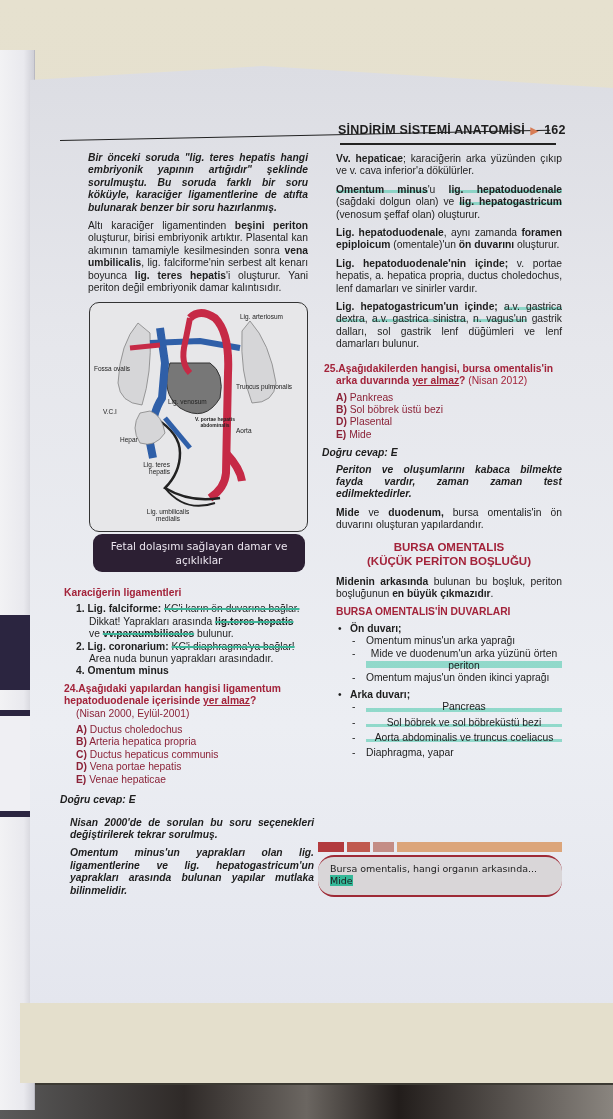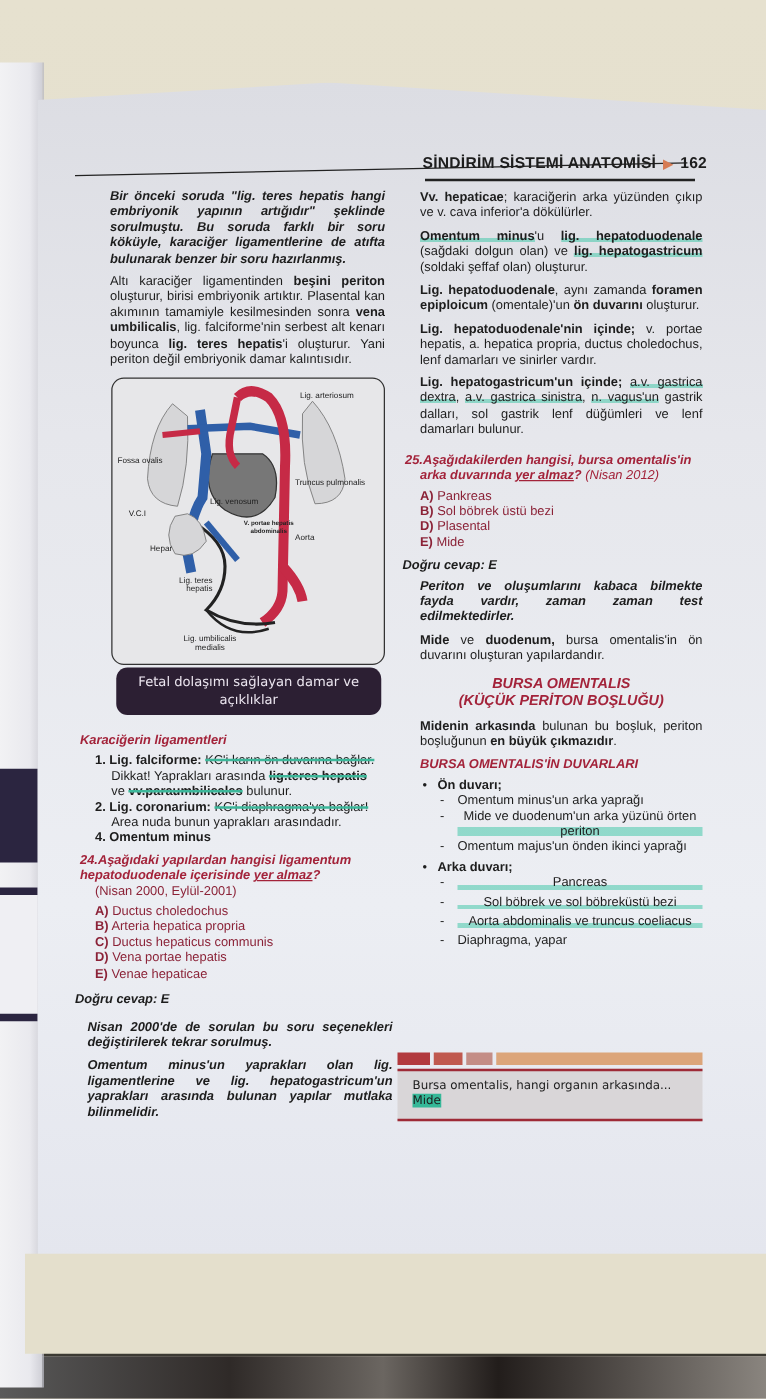--- a/index.html
+++ b/index.html
@@ -12,32 +12,32 @@
   .page{position:absolute;left:30px;top:66px;width:583px;height:940px;background:linear-gradient(180deg,#dcdde3 0%,#e6e7ec 30%,#eceef3 70%,#e4e6ee 100%);border-radius:10px 0 0 0;clip-path:polygon(0 14px,40% 0,100% 22px,100% 100%,0 100%);}
   .page-bottom{position:absolute;left:20px;top:1003px;width:593px;height:80px;background:#e4dfcc;}
   .header-line{position:absolute;left:60px;top:140px;width:490px;height:1px;background:#222;transform:rotate(-1.2deg);transform-origin:left;}
   .header-line2{position:absolute;left:340px;top:143px;width:216px;height:1.5px;background:#222;}
   .running-head{position:absolute;left:338px;top:123px;font-weight:bold;font-size:12.5px;letter-spacing:0.2px;}
   .running-head .tri{color:#d77c55;font-size:10px;margin:0 2px;}
   .col{position:absolute;font-size:10.3px;line-height:12.4px;}
   .p{margin:0 0 6px 0;text-align:justify;}
   .bi{font-weight:bold;font-style:italic;}
   .b{font-weight:bold;}
-  .red{color:#a3233a;font-style:italic;}
+  .red{color:#a3233a;}
   .opt{color:#8b2237;}
   .opt b{color:#8b2237;}
   .hl{background:linear-gradient(180deg,transparent 55%,rgba(70,200,170,0.55) 55%,rgba(70,200,170,0.55) 85%,transparent 85%);text-align:center;}
   .strike{text-decoration:line-through;text-decoration-color:#3db79a;text-decoration-thickness:2px;}
   .u{text-decoration:underline;}
   .figure{position:absolute;left:89px;top:302px;width:217px;height:228px;border:1.5px solid #333;border-radius:10px;background:#e7e7e9;overflow:hidden;}
   .figcap{position:absolute;left:93px;top:534px;width:212px;height:38px;border-radius:9px;background:#2c1f33;color:#ebe5ef;text-align:center;font-family:"DejaVu Sans",sans-serif;font-size:10.5px;line-height:14px;padding-top:5px;box-sizing:border-box;}
   .lbl{position:absolute;font-size:6.5px;color:#222;white-space:nowrap;}
   .answer-box{position:absolute;left:318px;top:842px;width:244px;height:58px;}
   .bar{position:absolute;top:0;height:10px;}
-  .box-inner{position:absolute;left:0;top:13px;width:244px;height:42px;background:#d9d6d8;border-top:2px solid #9e2a36;border-bottom:2px solid #9e2a36;box-sizing:border-box;padding:6px 0 0 12px;font-family:"DejaVu Sans",sans-serif;font-size:9.5px;line-height:12px;}
+  .box-inner{position:absolute;left:0;top:13px;width:244px;height:42px;background:#d9d6d8;border-top:2px solid #9e2a36;border-bottom:2px solid #9e2a36;box-sizing:border-box;padding:6px 0 0 12px;font-family:"DejaVu Sans",sans-serif;font-size:9.5px;line-height:12px;border-radius:16px;}
   .mide-hl{background:#35b898;}
   ul.walls{margin:0;padding-left:14px;list-style:none;}
   ul.walls li{position:relative;}
   ul.walls li:before{content:"•";position:absolute;left:-12px;}
   ul.sub{margin:0;padding-left:16px;list-style:none;}
   ul.sub li:before{content:"-";position:absolute;left:-14px;}
 </style>
 </head>
 <body>
 
@@ -122,21 +122,21 @@
     <div><b>D)</b> <span>Vena portae hepatis</span></div>
     <div><b>E)</b> <span>Venae hepaticae</span></div>
   </div>
   <div class="bi" style="margin:8px 0 10px -4px;">Doğru cevap: E</div>
   <p class="p bi" style="padding-left:6px;">Nisan 2000'de de sorulan bu soru seçenekleri değiştirilerek tekrar sorulmuş.</p>
   <p class="p bi" style="padding-left:6px;">Omentum minus'un yaprakları olan lig. ligamentlerine ve lig. hepatogastricum'un yaprakları arasında bulunan yapılar mutlaka bilinmelidir.</p>
 </div>
 
 <div class="col" style="left:336px;top:153px;width:226px;">
   <p class="p"><b>Vv. hepaticae</b><span>; karaciğerin arka yüzünden çıkıp ve v. cava inferior'a dökülürler.</span></p>
-  <p class="p"><b class="hl">Omentum minus</b><span>'u </span><b class="hl">lig. hepatoduodenale</b><span> (sağdaki dolgun olan) ve </span><b class="hl">lig. hepatogastricum</b><span> (soldaki şeffaf olan) oluşturur.</span></p>
+  <p class="p"><b class="hl">Omentum minus</b><span>'u </span><b class="hl">lig. hepatoduodenale</b><span> (sağdaki dolgun olan) ve </span><b class="hl">lig. hepatogastricum</b><span> (venosum şeffaf olan) oluşturur.</span></p>
   <p class="p"><b>Lig. hepatoduodenale</b><span>, aynı zamanda </span><b>foramen epiploicum</b><span> (omentale)'un </span><b>ön duvarını</b><span> oluşturur.</span></p>
   <p class="p"><b>Lig. hepatoduodenale'nin içinde;</b><span> v. portae hepatis, a. hepatica propria, ductus choledochus, lenf damarları ve sinirler vardır.</span></p>
   <p class="p"><b>Lig. hepatogastricum'un içinde;</b> <span class="hl">a.v. gastrica dextra</span><span>, </span><span class="hl">a.v. gastrica sinistra</span><span>, </span><span class="hl">n. vagus'un</span><span> gastrik dalları, sol gastrik lenf düğümleri ve lenf damarları bulunur.</span></p>
 
   <div class="b red" style="margin:12px 0 0 -12px;padding-left:12px;text-indent:-12px;">
     <span>25.</span><span>Aşağıdakilerden hangisi, bursa omentalis'in arka duvarında </span><span class="u">yer almaz</span><span>?</span> <span style="font-weight:normal;">(Nisan 2012)</span>
   </div>
   <div class="opt" style="margin-top:4px;">
     <div><b>A)</b> <span>Pankreas</span></div>
     <div><b>B)</b> <span>Sol böbrek üstü bezi</span></div>

